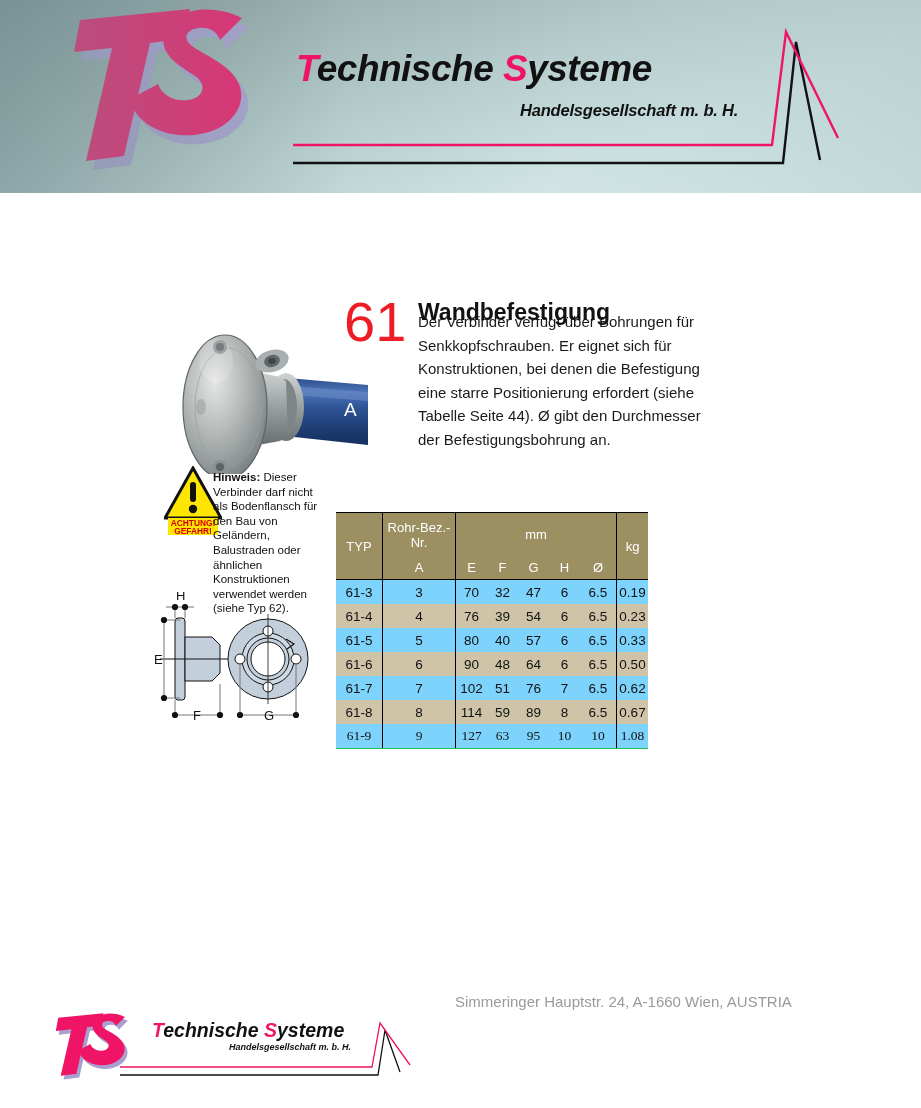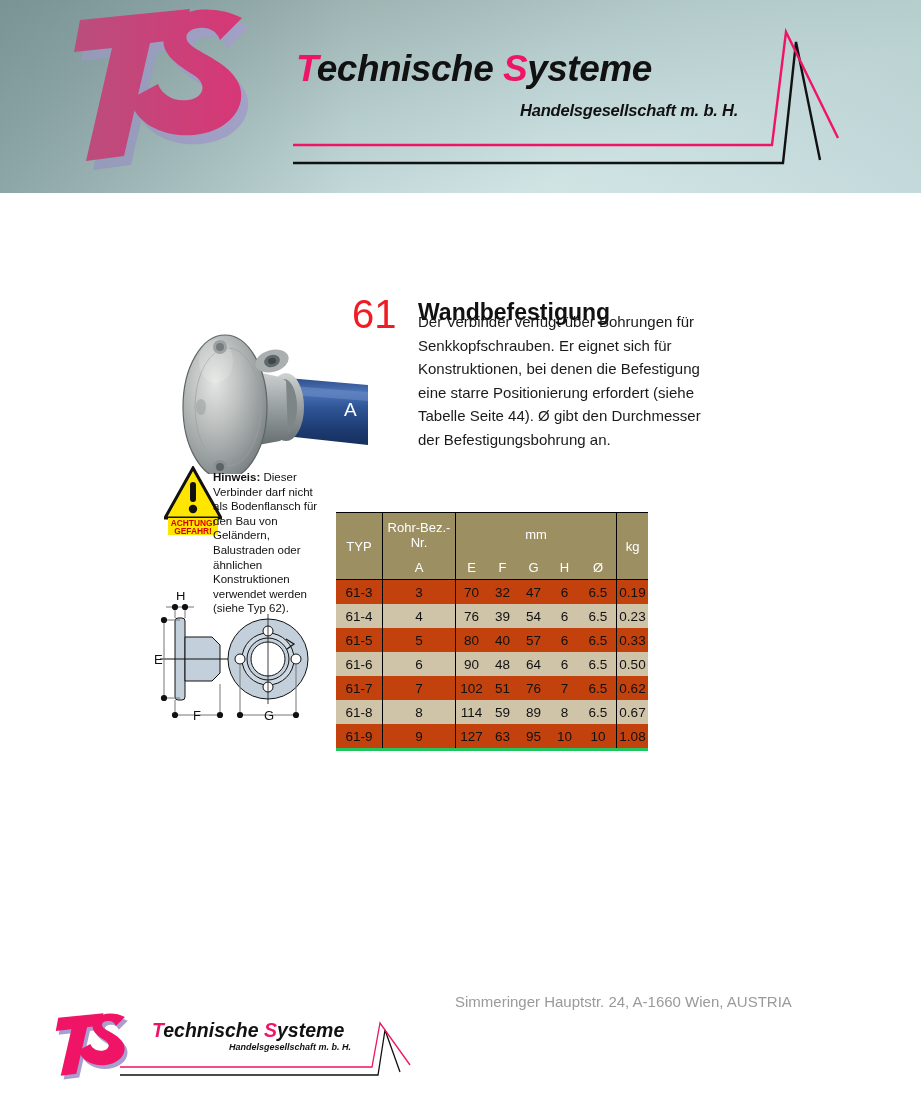--- a/index.html
+++ b/index.html
@@ -70,22 +70,22 @@
     position: absolute;
     left: 344px; top: 399px;
     font-size: 19px;
     color: #ffffff;
     z-index: 6;
   }
 
   
   .prod-number {
     position: absolute;
-    left: 352px; top: 294px;
-    font-size: 40px;
+    left: 344px; top: 294px;
+    font-size: 56px;
     color: #ee1c25;
     line-height: 1;
   }
   .prod-title {
     position: absolute;
     left: 418px; top: 299px;
     font-size: 23px;
     font-weight: bold;
     color: #111111;
   }
@@ -135,35 +135,35 @@
     vertical-align: middle;
     font-weight: normal;
   }
   .tbl thead th, .tbl thead td {
     background: #9c8f62;
     color: #ffffff;
     font-size: 13px;
   }
   .tbl tbody tr td { height: 24px; }
   .tbl tbody tr.alt td { background: #cfc4a8; }
-  .tbl tbody tr.plain td { background: #c2410c; }
+  .tbl tbody tr.plain td { background: #7dd3fc; }
   .c-typ  { width: 46px; }
   .c-a    { width: 72px; }
   .c-d    { width: 31px; }
   .c-dw   { width: 36px; }
   .c-kg   { width: 31px; }
   .sep-l  { border-left: 1.4px solid #000000; }
   .thead-top { border-top: 1.2px solid #000000; }
   .tbl .hdr-typ { height: 66px; }
   .tbl .hdr-rohr { height: 43px; }
   .tbl .hdr-mm { height: 43px; }
   .tbl .hdr-sublbl { height: 23px; }
   .tbl .hdr-kg { height: 66px; }
   .row-line td { border-top: 1px solid #000000; }
-  .tbl tbody tr:last-child td { border-bottom: 3px solid #22c55e; }
+  .tbl tbody tr:last-child td { border-bottom: 1px solid #22c55e; font-family: Liberation Serif, serif; }
 
   
   .ftr-logo-ts { position: absolute; left: 38px; top: 1012px; width: 108px; height: 70px; }
   .ftr-wordmark {
     position: absolute;
     left: 152px; top: 1019px;
     font-size: 19.5px;
     font-weight: bold;
     font-style: italic;
     color: #111111;

